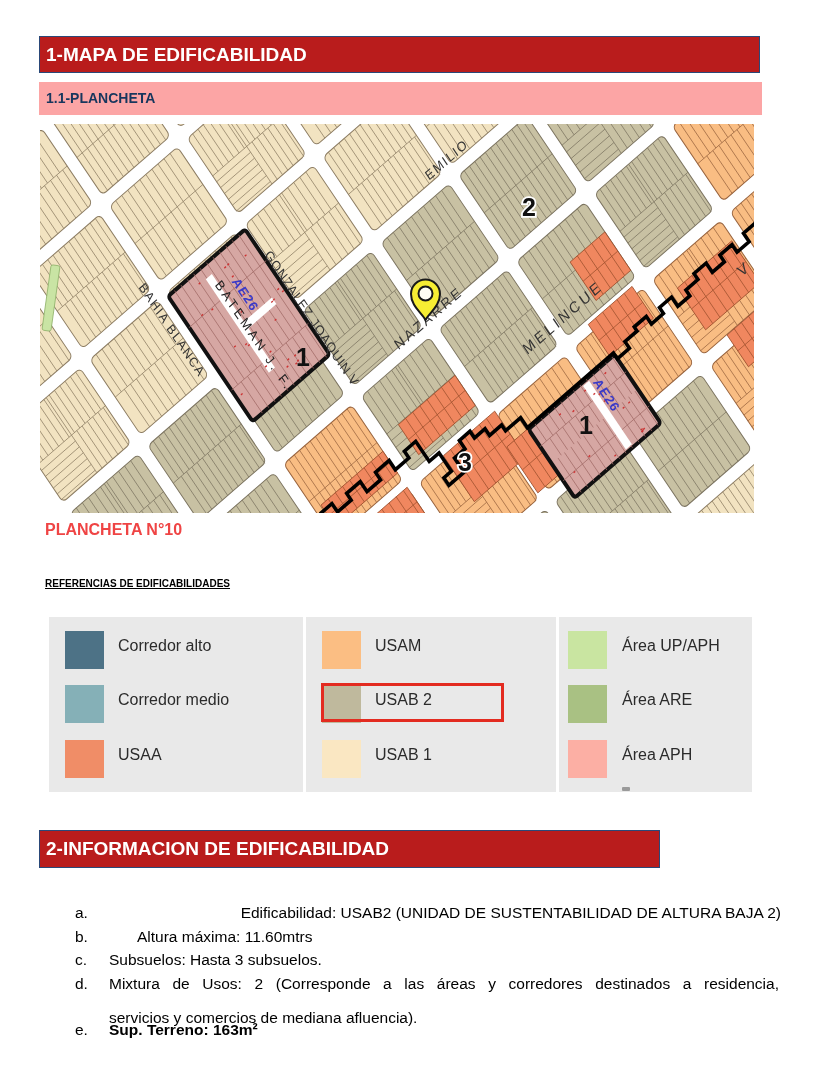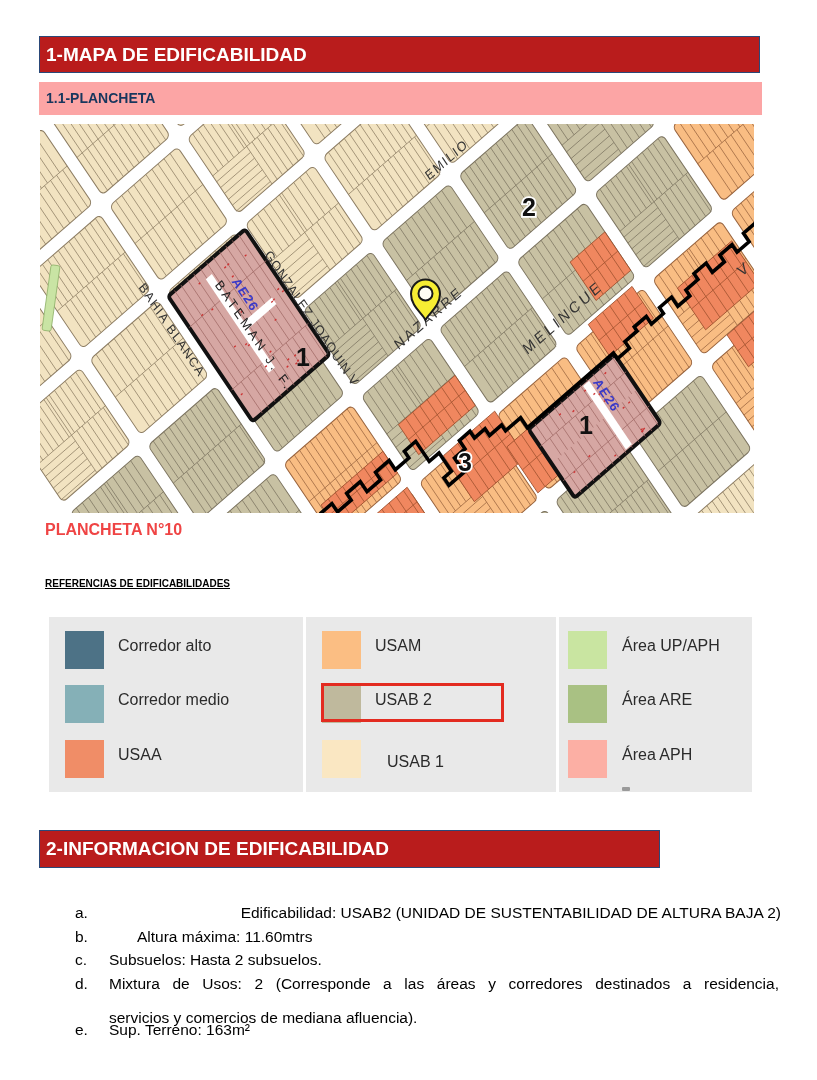--- a/index.html
+++ b/index.html
@@ -324,21 +324,21 @@
 <div class="abs leg-label" style="left:375px;top:637px;">USAM</div>
 
 <div class="abs" style="left:322px;top:685px;width:39px;height:38px;background:#bfb99d;"></div>
 
 <div class="abs leg-label" style="left:375px;top:691px;">USAB 2</div>
 
 <div class="abs" style="left:321px;top:683px;width:183px;height:39px;border:3px solid #e32b20;box-sizing:border-box;"></div>
 
 <div class="abs" style="left:322px;top:740px;width:39px;height:38px;background:#fae7c2;"></div>
 
-<div class="abs leg-label" style="left:387px;top:746px;margin-top:7px;">USAB 1</div>
+<div class="abs leg-label" style="left:375px;top:746px;">USAB 1</div>
 
 <div class="abs" style="left:568px;top:631px;width:39px;height:38px;background:#c9e5a1;"></div>
 
 <div class="abs leg-label" style="left:622px;top:637px;">Área UP/APH</div>
 
 <div class="abs" style="left:568px;top:685px;width:39px;height:38px;background:#a9c183;"></div>
 
 <div class="abs leg-label" style="left:622px;top:691px;">Área ARE</div>
 
 <div class="abs" style="left:568px;top:740px;width:39px;height:38px;background:#fcafa4;"></div>
@@ -349,20 +349,20 @@
 
 <div class="abs navybar" style="left:39px;top:830px;width:621px;height:38px;line-height:38px;padding-left:7px;box-sizing:border-box;">2-INFORMACION DE EDIFICABILIDAD</div>
 
 <div class="abs list-text" style="left:75px;top:904px;">a.</div>
 <div class="abs list-text" style="left:109px;top:904px;width:672px;text-align:right;">Edificabilidad: USAB2 (UNIDAD DE SUSTENTABILIDAD DE ALTURA BAJA 2)</div>
 
 <div class="abs list-text" style="left:75px;top:928px;">b.</div>
 <div class="abs list-text" style="left:109px;top:928px;margin-left:28px;">Altura máxima: 11.60mtrs</div>
 
 <div class="abs list-text" style="left:75px;top:951px;">c.</div>
-<div class="abs list-text" style="left:109px;top:951px;">Subsuelos: Hasta 2 subsuelos.</div>
+<div class="abs list-text" style="left:109px;top:951px;">Subsuelos: Hasta 3 subsuelos.</div>
 
 <div class="abs list-text" style="left:75px;top:975px;">d.</div>
 <div class="abs list-text" style="left:109px;top:975px;width:670px;text-align:justify;text-align-last:justify;">Mixtura de Usos: 2 (Corresponde a las áreas y corredores destinados a residencia,</div>
 <div class="abs list-text" style="left:109px;top:998px;margin-top:11px;">servicios y comercios de mediana afluencia).</div>
 
 <div class="abs list-text" style="left:75px;top:1021px;">e.</div>
-<div class="abs list-text" style="left:109px;top:1021px;">Sup. Terreno: 163m²</div>
+<div class="abs list-text" style="left:109px;top:1021px;font-weight:bold;">Sup. Terreno: 163m²</div>
 
 </body></html>

